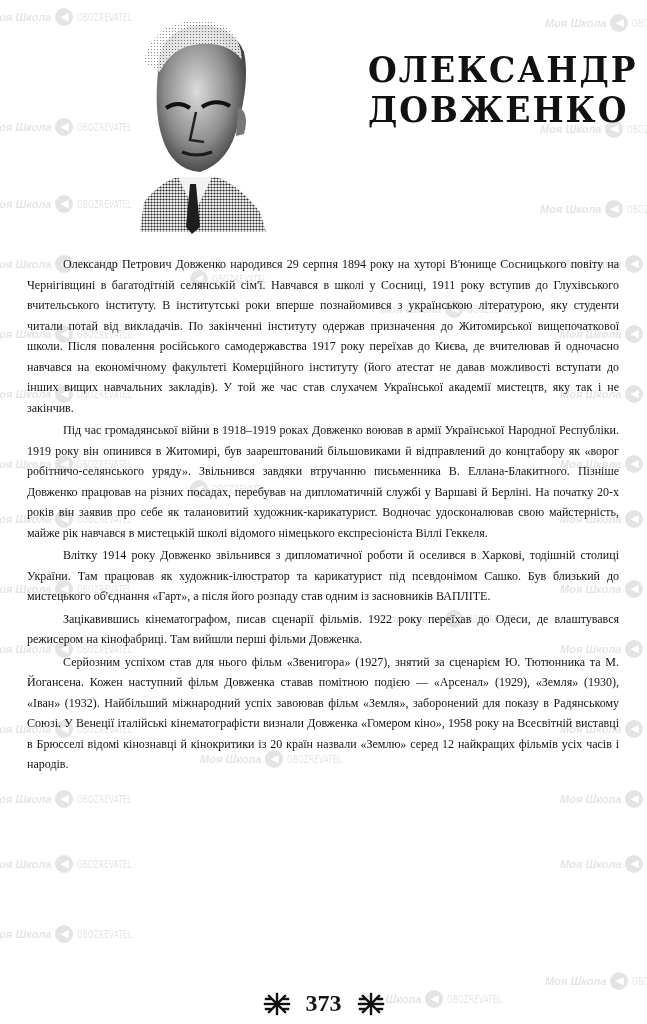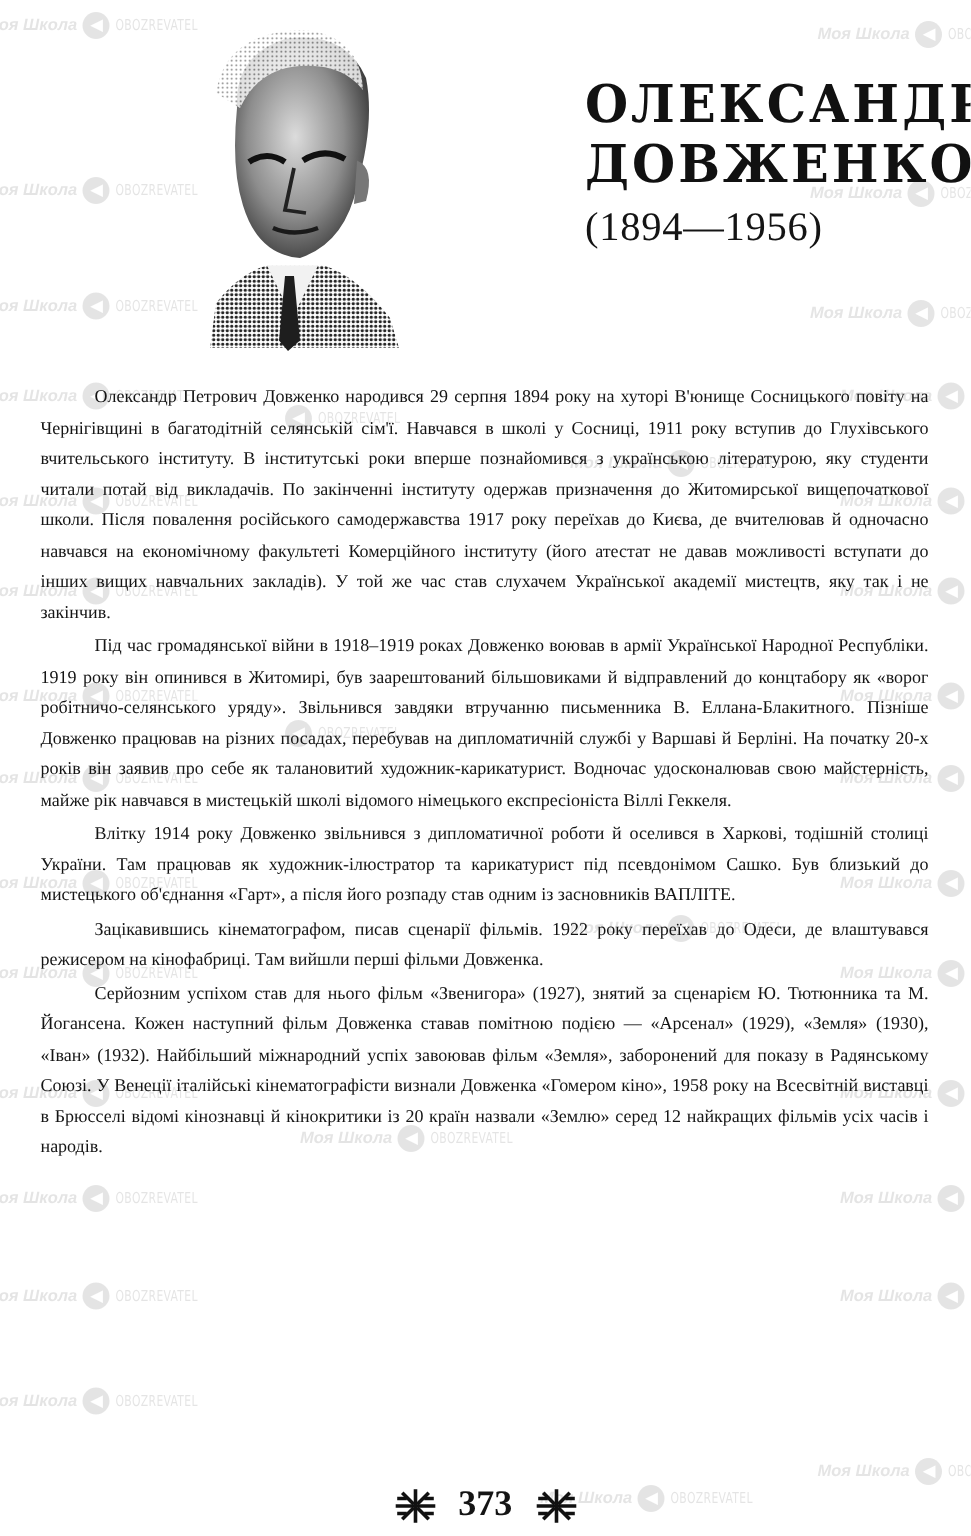--- a/index.html
+++ b/index.html
@@ -7,21 +7,21 @@
   body { position: relative; font-family: "Liberation Serif", "DejaVu Serif", serif; color: #141414; }
 
   .watermarks { position: absolute; inset: 0; pointer-events: none; z-index: 0; }
   .wm { position: absolute; display: flex; align-items: center; gap: 4px; opacity: 0.22; white-space: nowrap; }
   .wm .school { font-family: "Liberation Sans", sans-serif; font-style: italic; font-weight: bold; font-size: 11px; color: #888; }
   .wm .circle { width: 18px; height: 18px; border-radius: 50%; background: #8a8a8a; color: #fff; font-size: 11px; line-height: 18px; text-align: center; font-family: "DejaVu Sans", sans-serif; }
   .wm .oboz { font-family: "DejaVu Sans Condensed", "DejaVu Sans", sans-serif; font-size: 10px; color: #888; letter-spacing: 0.3px; transform: scaleX(0.8); transform-origin: left; }
 
   .portrait { position: absolute; left: 120px; top: 12px; width: 150px; height: 222px; z-index: 1; }
 
-  .title-block { position: absolute; left: 390px; top: 50px; width: 220px; z-index: 1; }
+  .title-block { position: absolute; left: 368px; top: 50px; width: 220px; text-align: center; z-index: 1; }
   .title-line { font-family: "DejaVu Serif", serif; font-weight: bold; font-size: 33px; letter-spacing: 2px; line-height: 40px; color: #111; transform: scaleY(1.05); }
   .years { font-family: "Liberation Serif", serif; font-size: 27px; margin-top: 6px; letter-spacing: 0.5px; }
 
   .body-text { position: absolute; left: 27px; top: 254px; width: 592px; z-index: 1; font-size: 12px; line-height: 20.5px; text-align: justify; hyphens: manual; }
   .body-text p { text-indent: 36px; margin-bottom: 0; }
   .body-text p + p { margin-top: 2px; }
 
   .footer { position: absolute; left: 0; top: 990px; width: 647px; display: flex; justify-content: center; align-items: center; gap: 14px; z-index: 1; }
   .page-num { font-family: "Liberation Serif", serif; font-weight: bold; font-size: 24px; }
   .orn { width: 30px; height: 26px; }
@@ -214,21 +214,20 @@
   <path d="M46 96 Q58 88 70 96" stroke="#111" stroke-width="4" fill="none"></path>
   <path d="M82 95 Q96 86 110 94" stroke="#111" stroke-width="4" fill="none"></path>
   <path d="M76 100 L70 128 L84 130" stroke="#222" stroke-width="2.5" fill="none"></path>
   <path d="M62 140 Q76 146 92 140" stroke="#1a1a1a" stroke-width="3" fill="none"></path>
   <path d="M118 95 Q130 100 124 122 L116 124 Z" fill="#777"></path>
 </svg>
 
 <div class="title-block">
   <div class="title-line">ОЛЕКСАНДР</div>
   <div class="title-line">ДОВЖЕНКО</div>
-  <div class="years">(1894—1956)</div>
 </div>
 
 <div class="body-text">
   <p>Олександр Петрович Довженко народився 29 серпня 1894 року на хуторі В'юнище Сосницького повіту на Чернігівщині в багатодітній селянській сім'ї. Навчався в школі у Сосниці, 1911 року вступив до Глухівського вчительського інституту. В інститутські роки вперше познайомився з українською літературою, яку студенти читали потай від викладачів. По закінченні інституту одержав призначення до Житомирської вищепочаткової школи. Після повалення російського самодержавства 1917 року переїхав до Києва, де вчителював й одночасно навчався на економічному факультеті Комерційного інституту (його атестат не давав можливості вступати до інших вищих навчальних закладів). У той же час став слухачем Української академії мистецтв, яку так і не закінчив.</p>
   <p>Під час громадянської війни в 1918–1919 роках Довженко воював в армії Української Народної Республіки. 1919 року він опинився в Житомирі, був заарештований більшовиками й відправлений до концтабору як «ворог робітничо-селянського уряду». Звільнився завдяки втручанню письменника В. Еллана-Блакитного. Пізніше Довженко працював на різних посадах, перебував на дипломатичній службі у Варшаві й Берліні. На початку 20-х років він заявив про себе як талановитий художник-карикатурист. Водночас удосконалював свою майстерність, майже рік навчався в мистецькій школі відомого німецького експресіоніста Віллі Геккеля.</p>
   <p>Влітку 1914 року Довженко звільнився з дипломатичної роботи й оселився в Харкові, тодішній столиці України. Там працював як художник-ілюстратор та карикатурист під псевдонімом Сашко. Був близький до мистецького об'єднання «Гарт», а після його розпаду став одним із засновників ВАПЛІТЕ.</p>
   <p>Зацікавившись кінематографом, писав сценарії фільмів. 1922 року переїхав до Одеси, де влаштувався режисером на кінофабриці. Там вийшли перші фільми Довженка.</p>
   <p>Серйозним успіхом став для нього фільм «Звенигора» (1927), знятий за сценарієм Ю. Тютюнника та М. Йогансена. Кожен наступний фільм Довженка ставав помітною подією — «Арсенал» (1929), «Земля» (1930), «Іван» (1932). Найбільший міжнародний успіх завоював фільм «Земля», заборонений для показу в Радянському Союзі. У Венеції італійські кінематографісти визнали Довженка «Гомером кіно», 1958 року на Всесвітній виставці в Брюсселі відомі кінознавці й кінокритики із 20 країн назвали «Землю» серед 12 найкращих фільмів усіх часів і народів.</p>
 </div>
 

